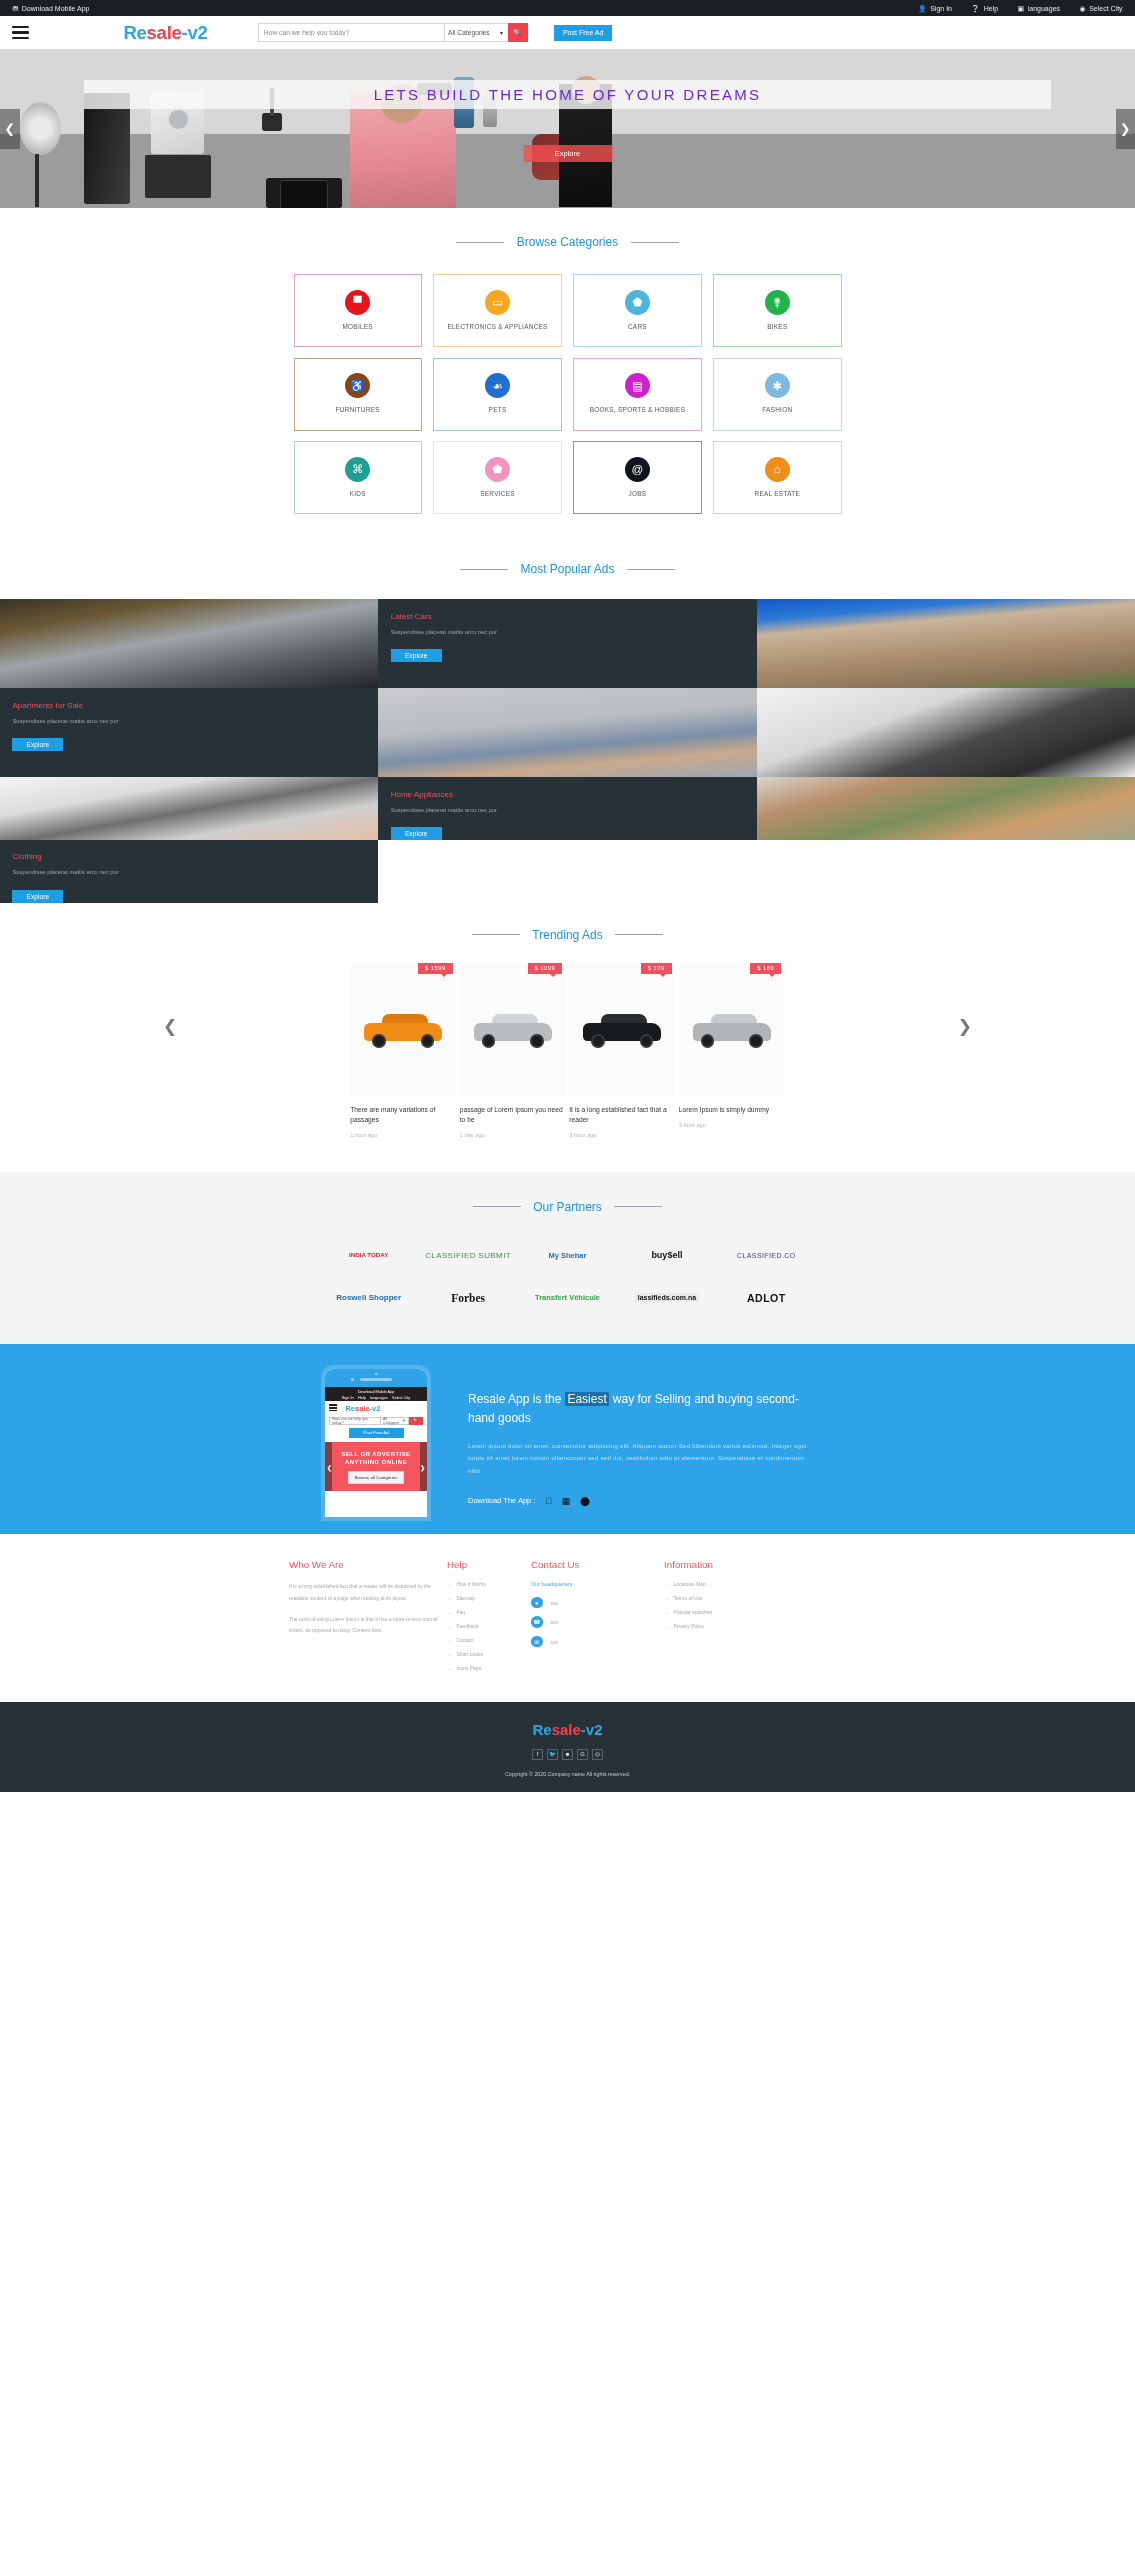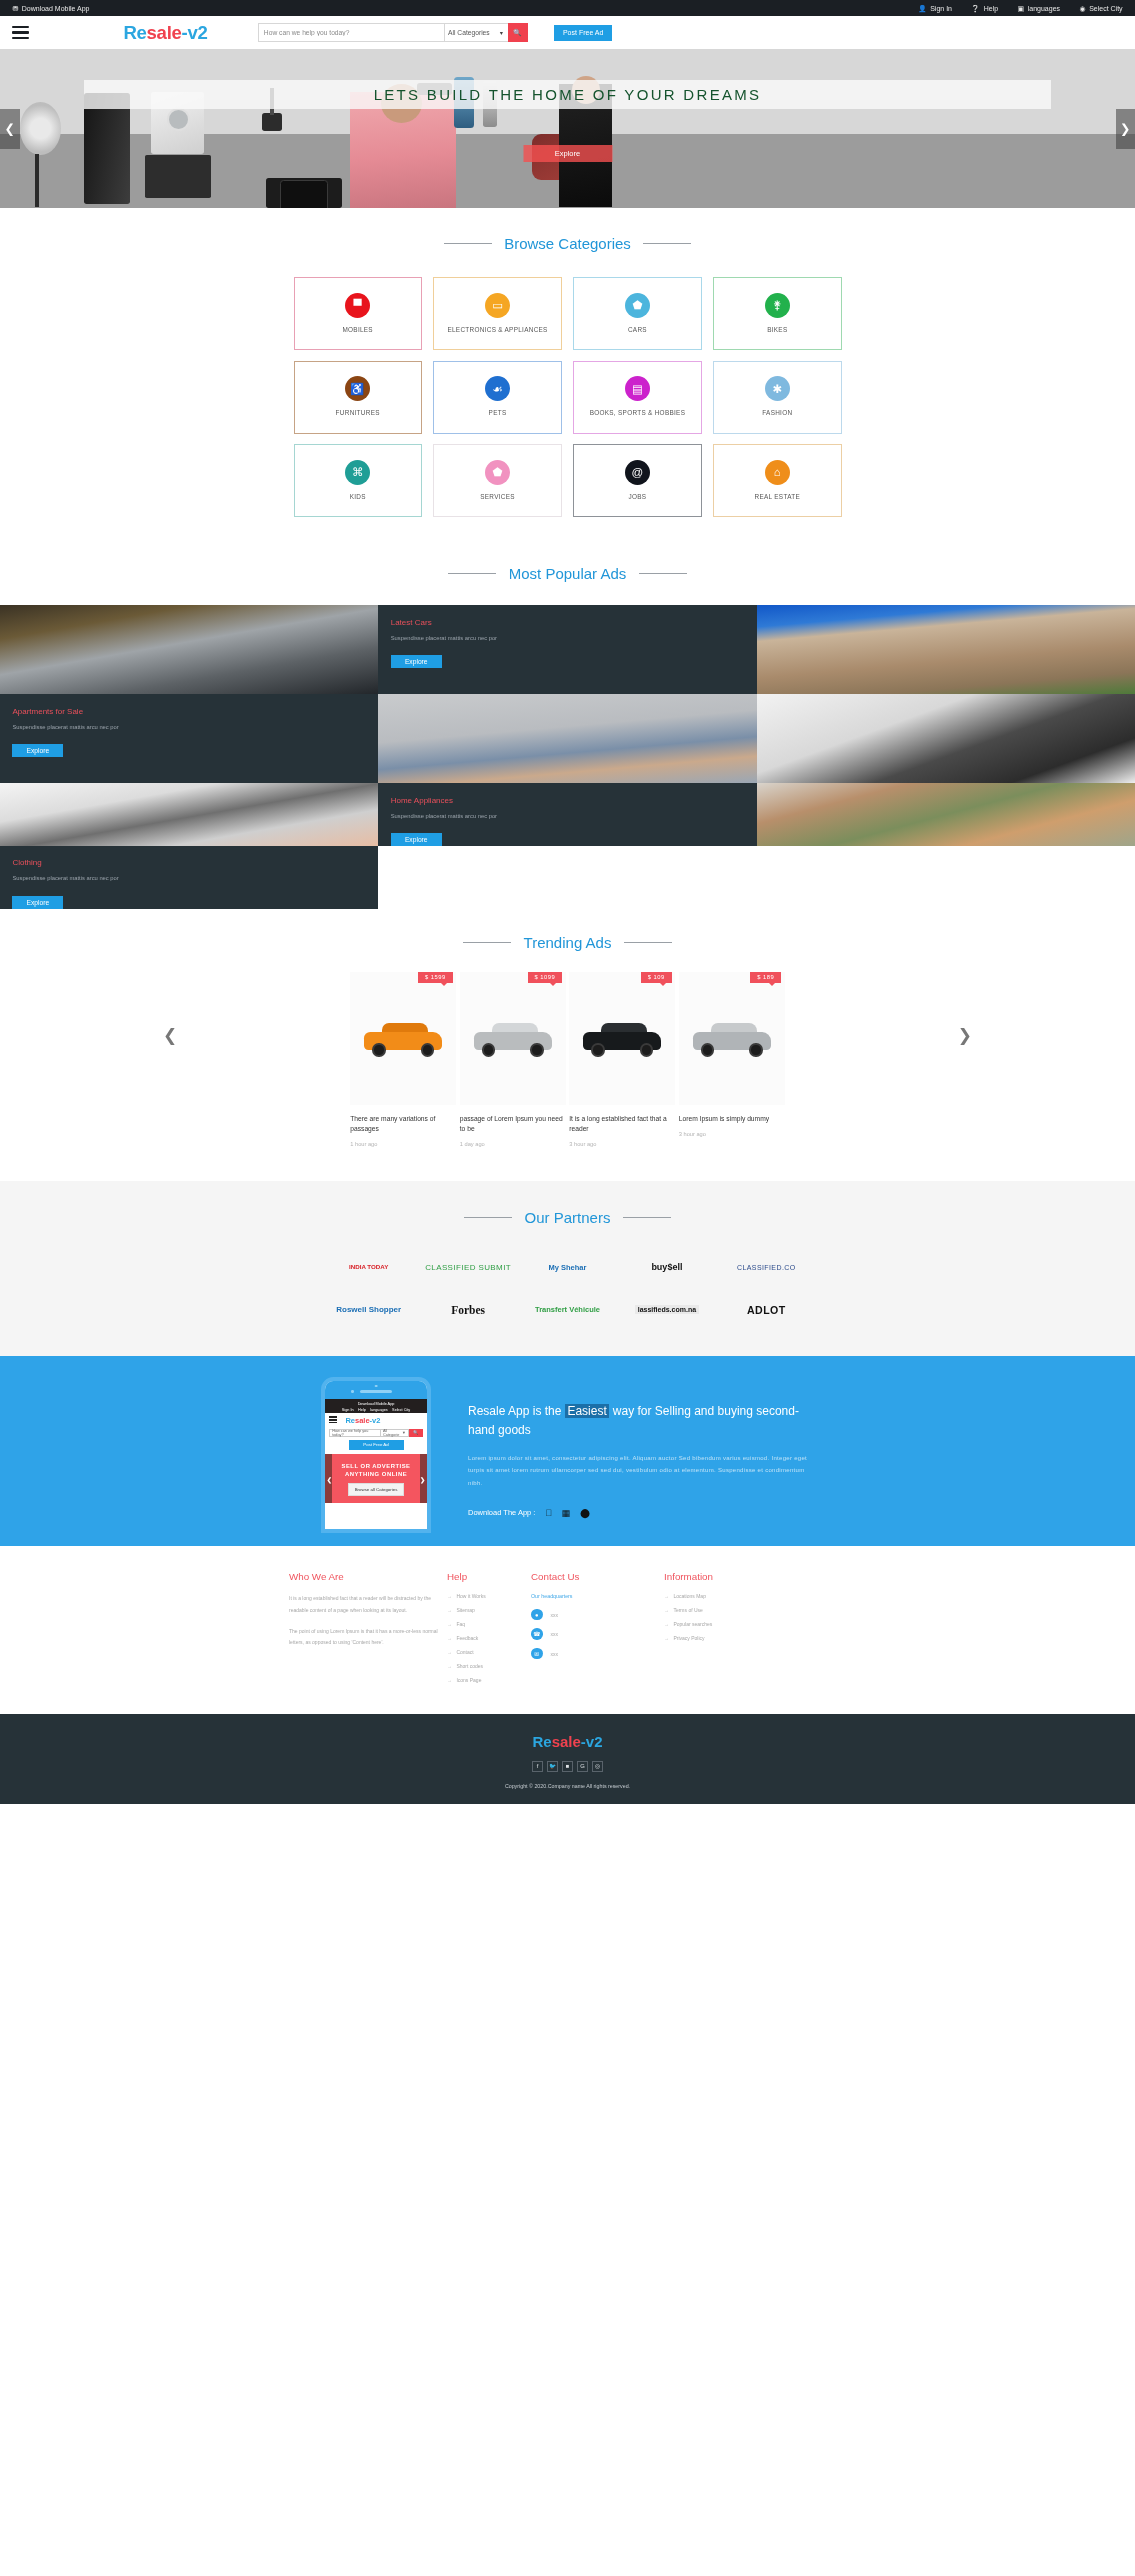--- a/index.html
+++ b/index.html
@@ -118,21 +118,21 @@
     top: 31px;
     height: 29px;
     background: rgba(250,250,250,0.80);
     display: flex; align-items: center; justify-content: center;
     z-index: 5;
   }
   .hero-caption h1 {
     font-size: 15px;
     font-weight: normal;
     letter-spacing: 2.3px;
-    color: #14532d;
+    color: #6d28d9;
     white-space: nowrap;
   }
   .hero-explore {
     position: absolute;
     left: 50%; transform: translateX(-50%);
     top: 96px;
     background: rgba(244,80,80,0.80);
     color: #fff;
     border: none;
     font-size: 7.5px;
@@ -157,21 +157,21 @@
 
   
   .sec-title {
     display: flex; align-items: center; justify-content: center;
     gap: 12.4px;
     margin: 0 auto;
   }
   .sec-title .line { width: 48px; height: 0.9px; background: #9aa0a6; }
   .sec-title h2 {
     color: #2196d8;
-    font-size: 15px;
+    font-size: 12px;
     font-weight: normal;
     white-space: nowrap;
   }
 
   
   .categories { background: #fff; padding: 27px 0 23px; }
   .cat-grid {
     width: 548px;
     margin: 25px auto 0;
     display: grid;

